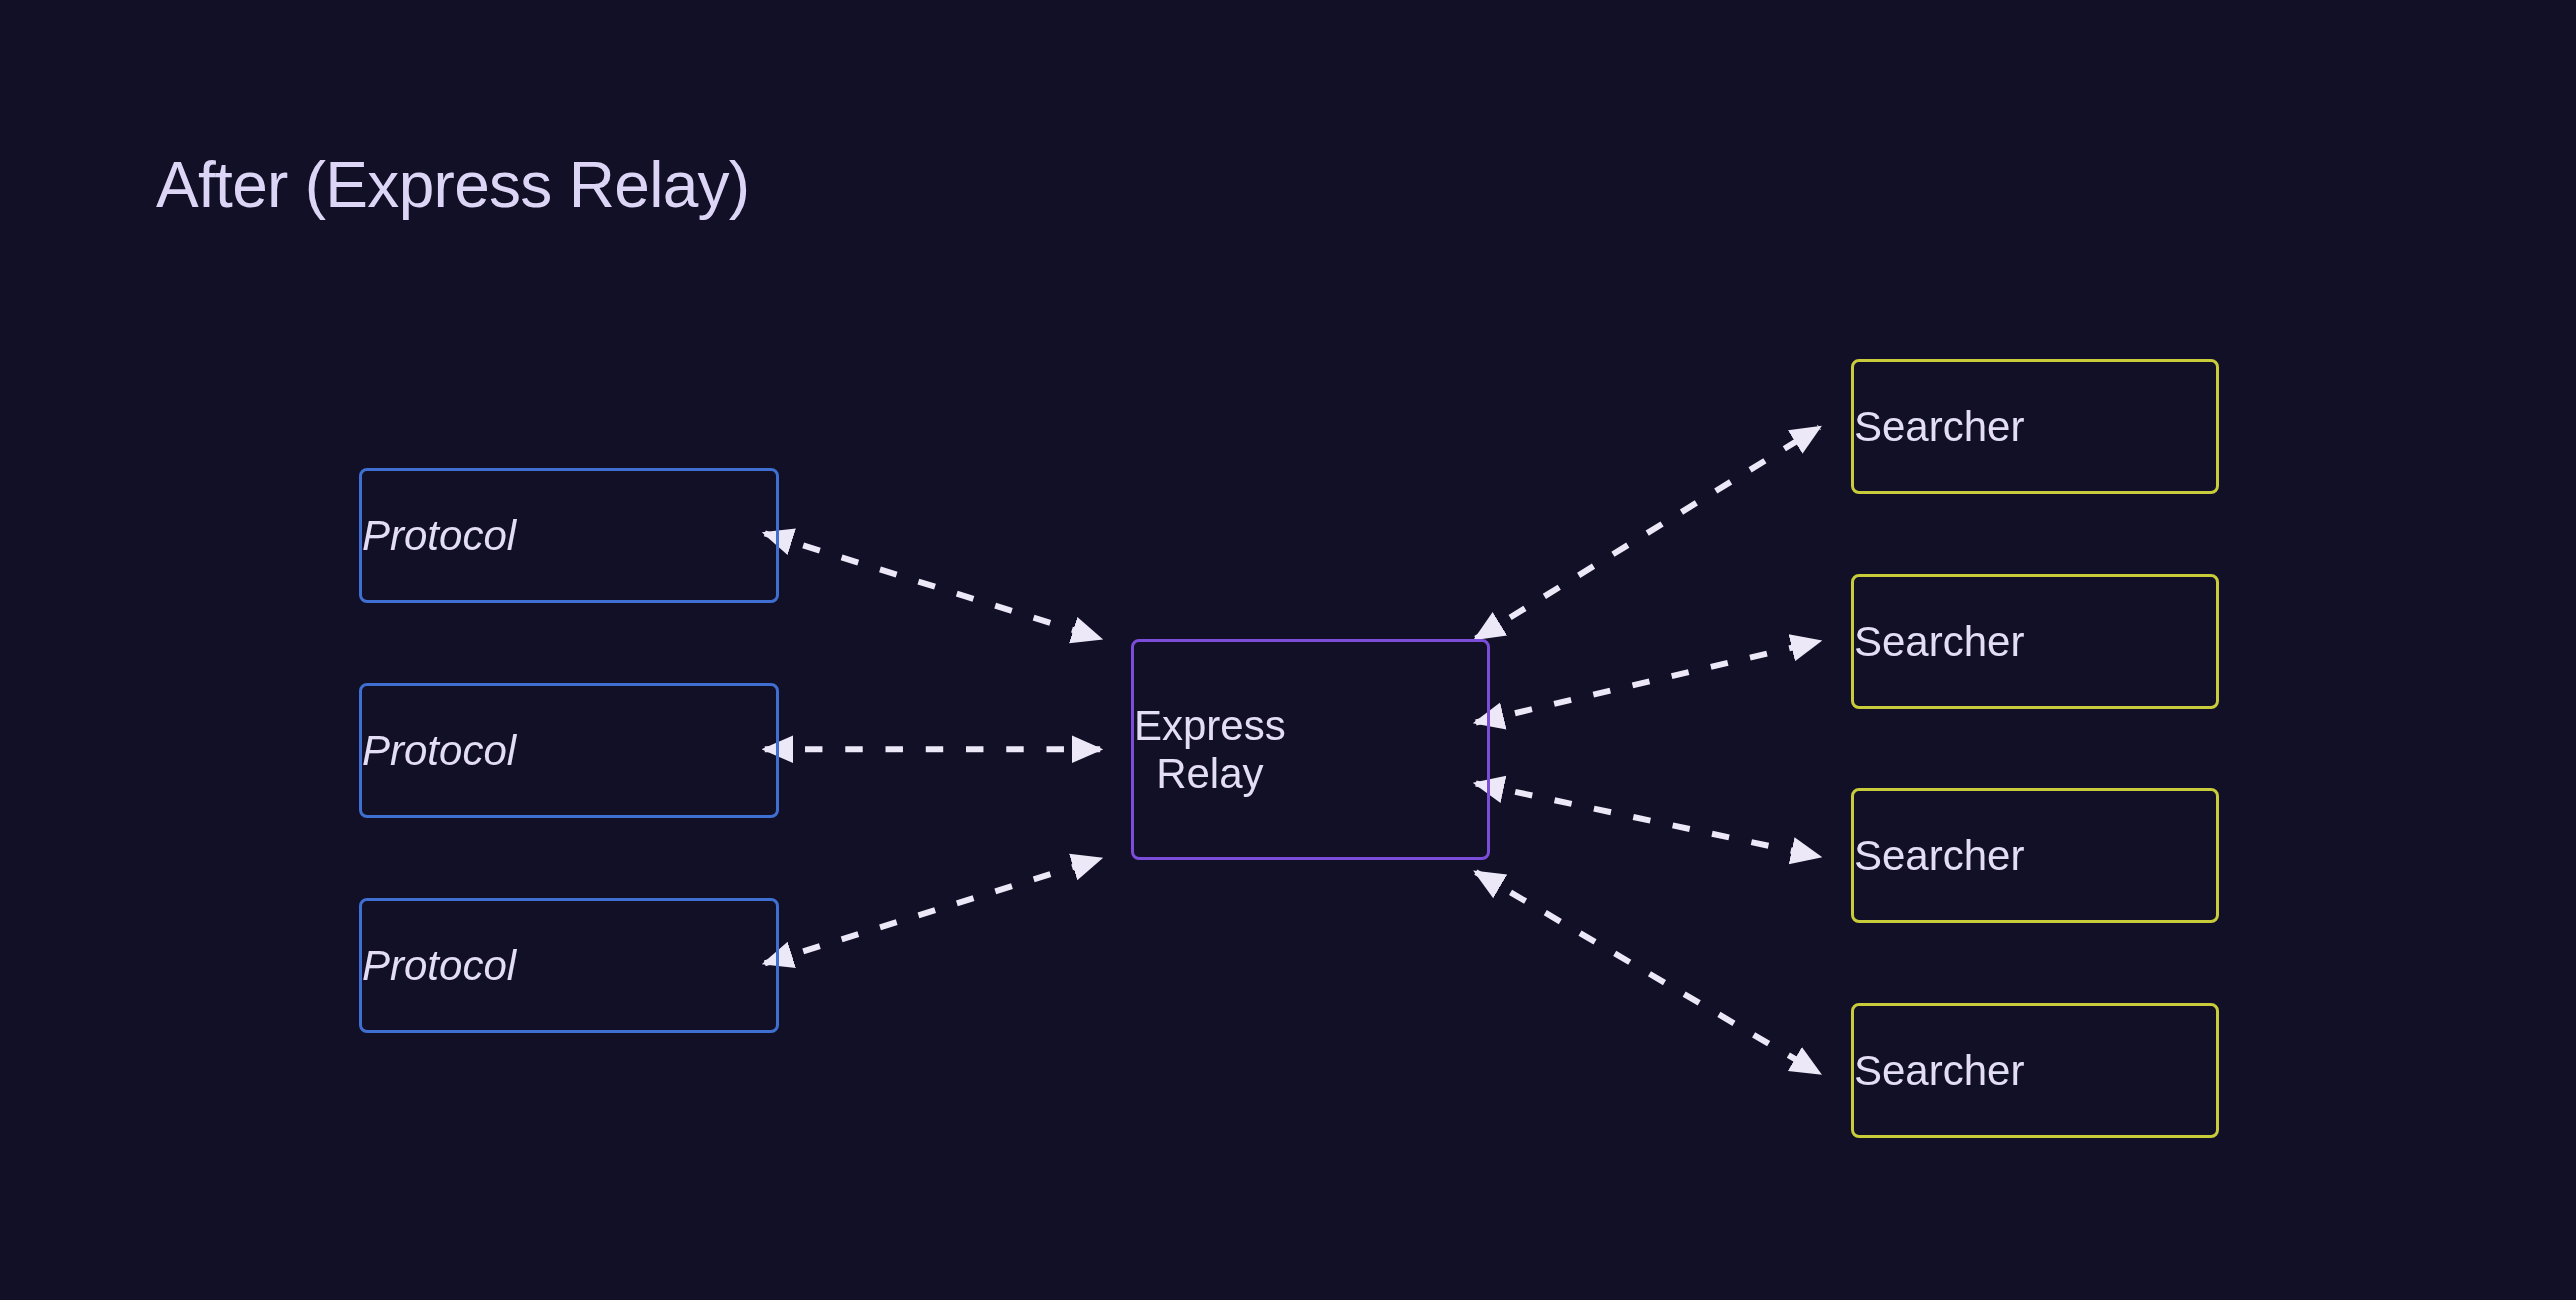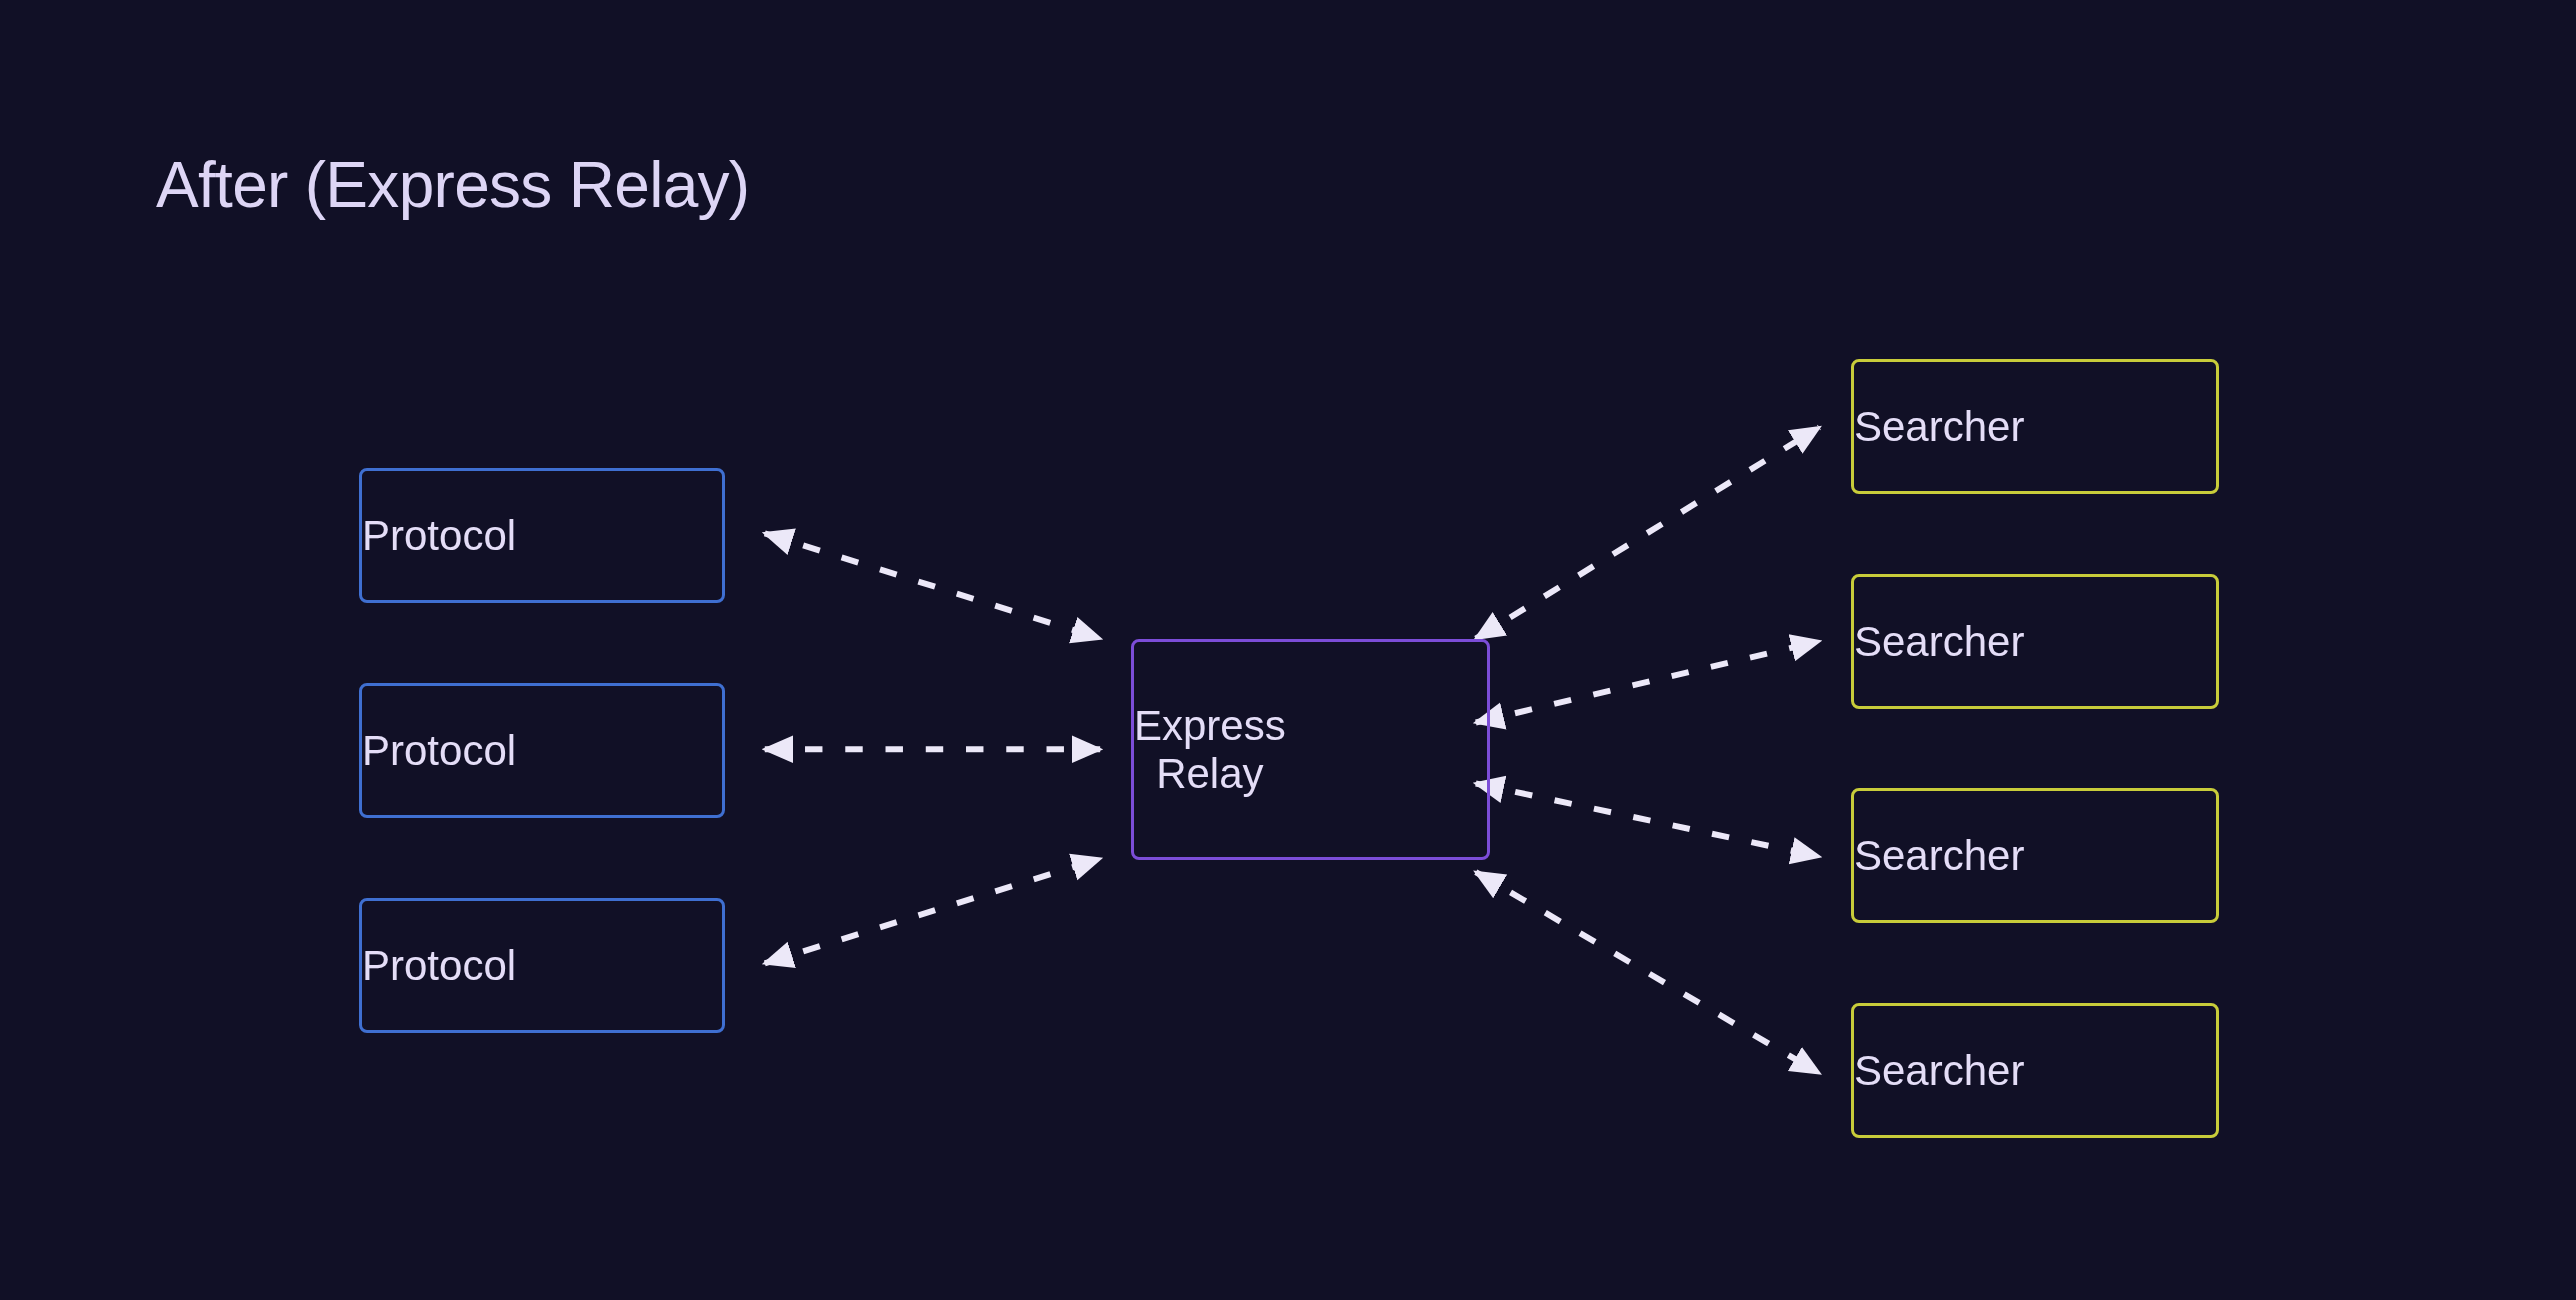--- a/index.html
+++ b/index.html
@@ -62,22 +62,23 @@
     color: #e4ddf7;
     font-size: 42px;
     font-weight: 400;
     line-height: 1.12;
     letter-spacing: 0px;
   }
 
   .node.protocol {
     border-color: #3f6fd1;
     left: 359px;
-    width: 366px;
+    width: 420px;
     height: 135px;
+    font-style: italic;
   }
   .node.searcher {
     border-color: #c8cc3a;
     left: 1851px;
     width: 368px;
     height: 135px;
   }
   .node.express-relay {
     border-color: #7c4dd8;
     left: 1131px;

